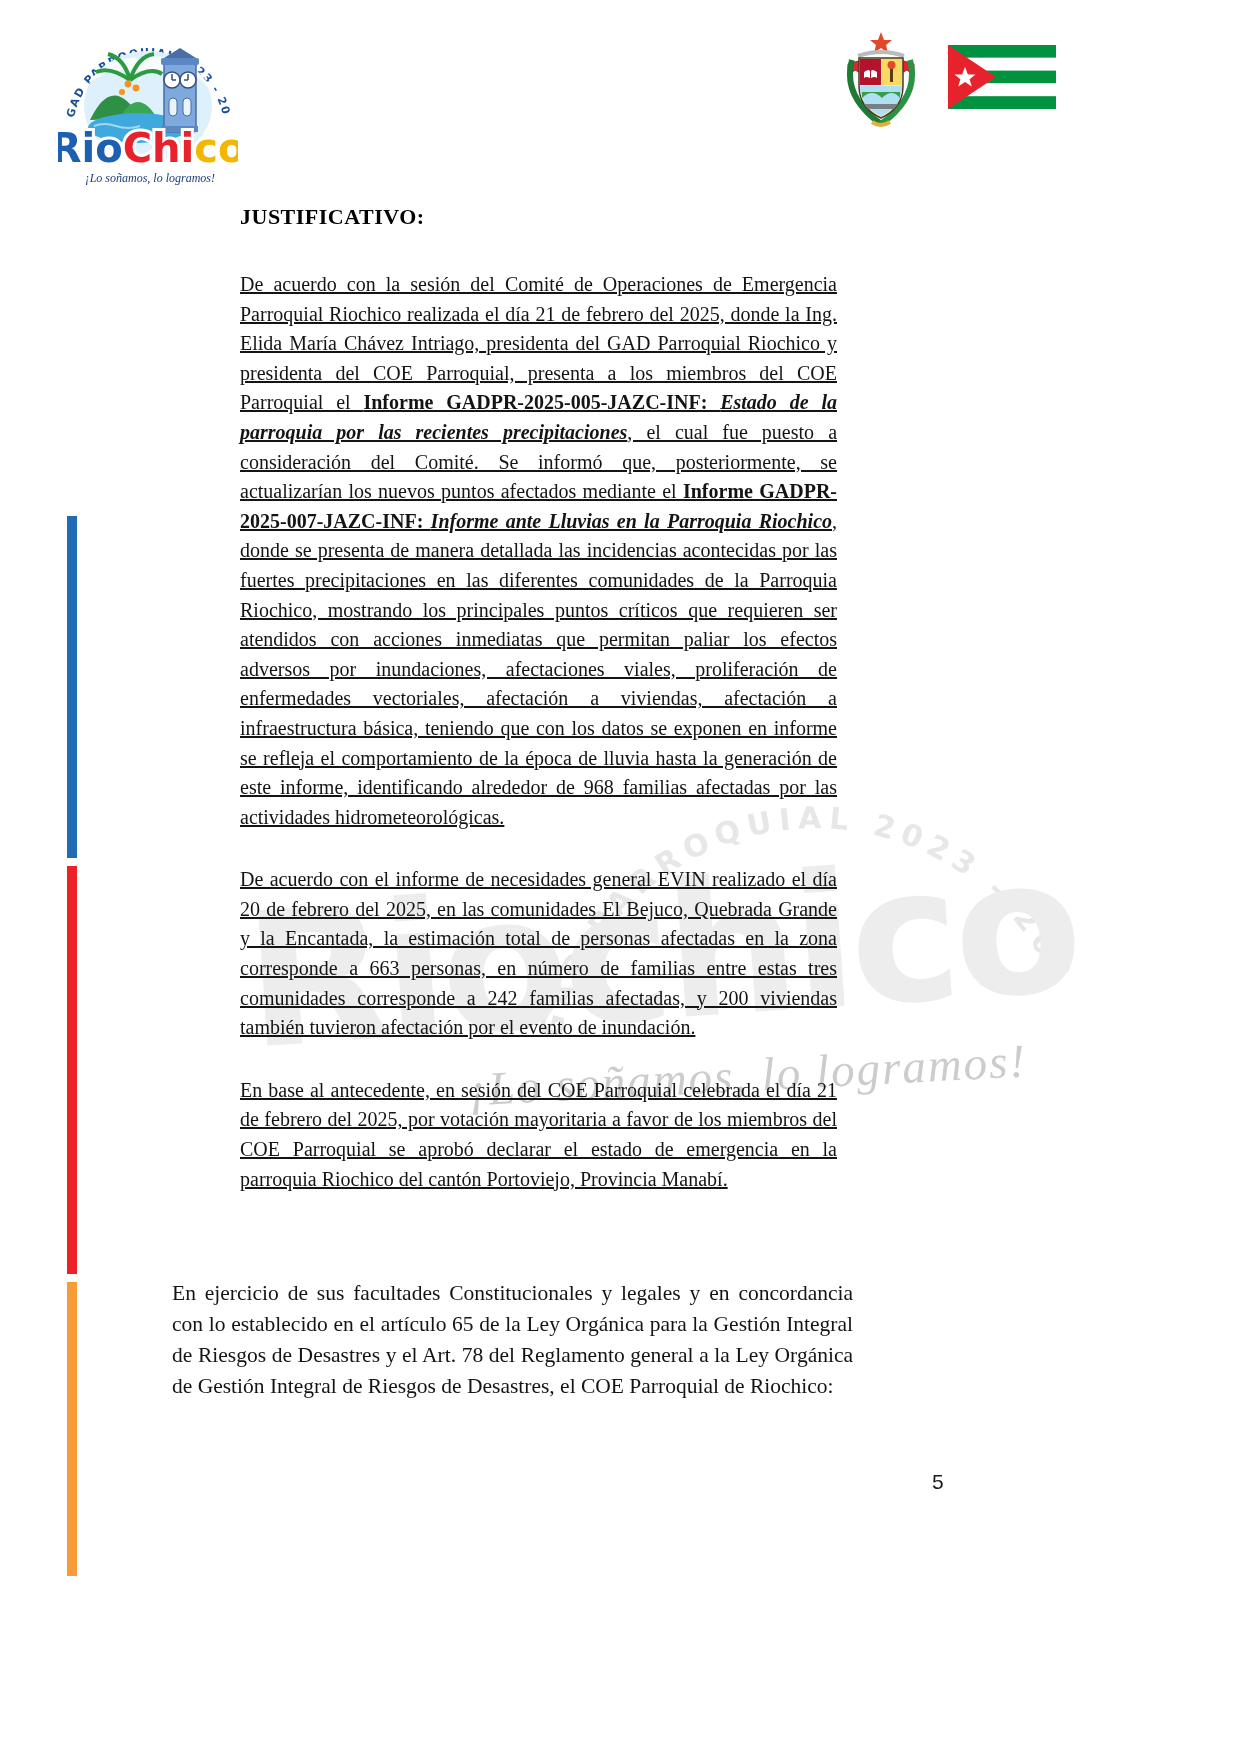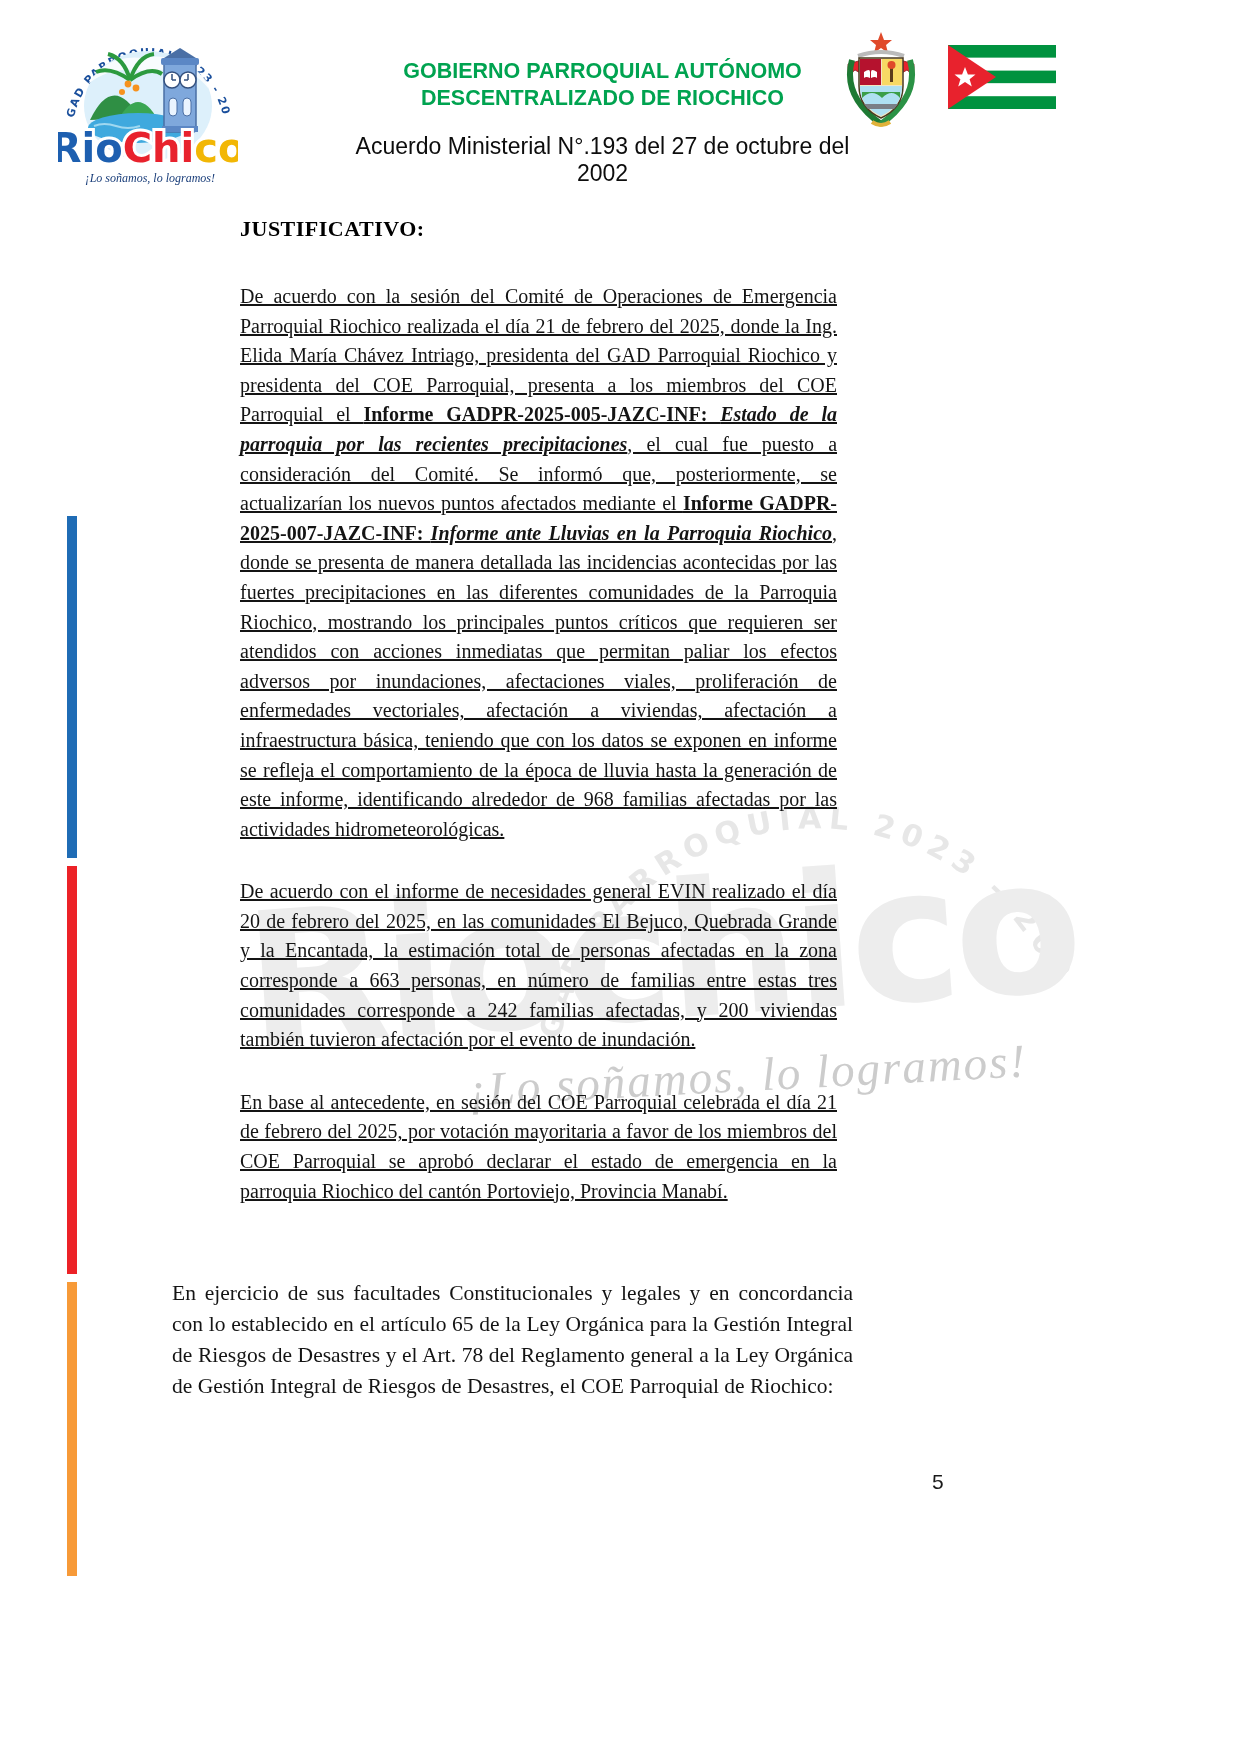--- a/index.html
+++ b/index.html
@@ -32,21 +32,21 @@
   }
   .subtitle { margin-top:21px; font-size:23px; color:#0d0d0d; }
   .coat { position:absolute; left:842px; top:30px; width:78px; height:100px; z-index:2; }
   .flagbox { position:absolute; left:948px; top:45px; width:108px; height:64px; z-index:2; }
   
   .bar { position:absolute; left:67px; width:10px; z-index:2; }
   .bar-blue   { top:516px; height:342px; background:var(--bar-blue,#1F6CB5); }
   .bar-red    { top:866px; height:408px; background:var(--bar-red,#EC2227); }
   .bar-orange { top:1282px; height:294px; background:var(--bar-orange,#F79A38); }
   
-  .doc-main { position:absolute; left:240px; top:216px; width:597px; z-index:1; }
+  .doc-main { position:absolute; left:240px; top:204px; width:597px; z-index:1; }
   .doc-main h2 {
     margin:0 0 40px 0; font-size:22px; letter-spacing:0.5px; color:#000;
   }
   .para {
     margin:0 0 33px 0; font-size:20px; line-height:29.6px;
     text-align:justify; text-justify:inter-word;text-decoration:underline;
   }
   .closing {
     position:absolute; left:160px; top:1266px; width:681px; z-index:1;
     font-size:21.5px; line-height:31px; text-align:justify; margin:12px;
@@ -112,27 +112,20 @@
           <rect x="104" y="104" width="36" height="6" fill="#5b87c5"></rect>
         </g>
       </g>
       <text x="90" y="140" text-anchor="middle" font-family="DejaVu Sans, sans-serif" font-weight="bold" font-size="40" stroke="#ffffff" stroke-width="6" paint-order="stroke">
         <tspan fill="var(--logo-blue,#1D5FB0)">Rio</tspan><tspan fill="var(--logo-red,#E8222D)">Chi</tspan><tspan fill="var(--logo-yellow,#F2B705)">co</tspan>
       </text>
       <text x="92" y="160" text-anchor="middle" font-family="Liberation Serif, serif" font-style="italic" font-size="12" fill="#1a3e7a">¡Lo soñamos, lo logramos!</text>
     </svg>
   </div>
 
-  <div class="header-center">
-    <div class="org-title">
-      <div>GOBIERNO PARROQUIAL AUTÓNOMO</div>
-      <div>DESCENTRALIZADO DE RIOCHICO</div>
-    </div>
-    <div class="subtitle">Acuerdo Ministerial N°.193 del 27 de octubre del 2002</div>
-  </div>
 
   <div class="coat">
     <svg width="78" height="100" viewBox="0 0 78 100">
       <polygon points="39,2 42,10 50,10 44,15 46,23 39,18 32,23 34,15 28,10 36,10" fill="#e04a2a"></polygon>
       <path d="M 16,26 Q 39,18 62,26" stroke="#bbb" stroke-width="4" fill="none"></path>
       <path d="M 6,34 L 20,30 L 20,44 L 13,40 L 6,46 Z" fill="var(--flag-red,#E8222D)" stroke="#8c1520" stroke-width="0.8"></path>
       <path d="M 72,34 L 58,30 L 58,44 L 65,40 L 72,46 Z" fill="var(--flag-red,#E8222D)" stroke="#8c1520" stroke-width="0.8"></path>
       <path d="M 10,30 Q 0,66 39,94" stroke="#1e7a34" stroke-width="6" fill="none"></path>
       <path d="M 68,30 Q 78,66 39,94" stroke="#2a9245" stroke-width="6" fill="none"></path>
       <path d="M 17,28 L 61,28 L 61,56 Q 61,78 39,88 Q 17,78 17,56 Z" fill="#f3e6c0" stroke="#4a3a20" stroke-width="1.5"></path>

